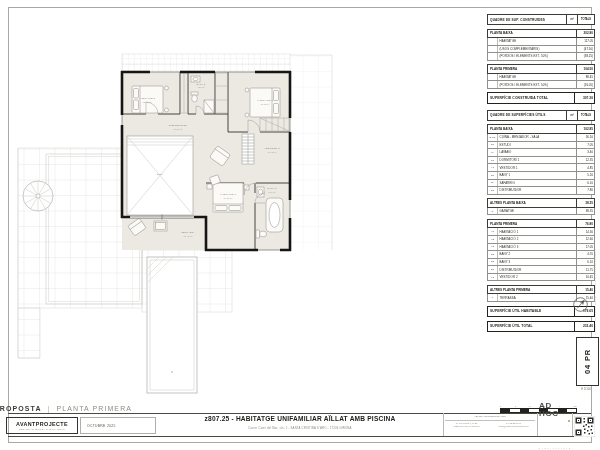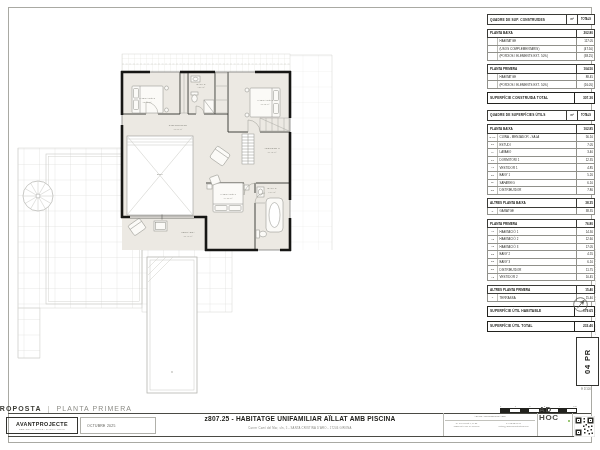--- a/index.html
+++ b/index.html
@@ -41,21 +41,21 @@
   #avant-box .big{font-weight:bold;font-size:5.4px;letter-spacing:.4px;color:#1d1d19;}
   #avant-box .sub{font-size:2.3px;color:#90908a;margin-top:1px;letter-spacing:.2px;}
   #date-box{left:80px;top:417px;width:68px;height:15px;border:0.5px solid #b0b0aa;display:flex;align-items:center;padding-left:6px;
     font-size:3.4px;color:#55554f;letter-spacing:.3px;}
   #main-title{left:170px;top:415px;width:260px;text-align:center;font-size:6.6px;font-weight:bold;color:#22221e;letter-spacing:.2px;}
   #main-address{left:170px;top:425.5px;width:260px;text-align:center;font-size:2.8px;color:#8a8a84;letter-spacing:.2px;}
   .vdiv{width:0;border-left:0.5px solid #b9b9b3;top:413px;height:23px;}
   #contact-top{left:445px;top:414.5px;width:90px;text-align:center;font-size:2.3px;color:#77776f;}
   #contact-hr{left:445px;top:419.5px;width:90px;border-top:0.4px solid #c2c2bc;height:0;}
   .contact-col{top:422px;width:43px;font-size:2.2px;line-height:3px;color:#888880;text-align:center;}
-  #logo-box{left:539px;top:415px;width:33px;height:28px;display:flex;flex-direction:column;align-items:flex-start;justify-content:center;gap:28px;}
+  #logo-box{left:539px;top:415px;width:33px;height:20px;display:flex;flex-direction:column;align-items:flex-start;justify-content:center;gap:28px;}
   #logo-text{font-weight:bold;font-size:8px;color:#4a4a46;letter-spacing:.6px;line-height:8px;}
   #logo-dot{width:2px;height:2px;border-radius:50%;background:#7ab648;position:absolute;right:2px;top:5px;}
   #logo-tagline{font-size:1.9px;color:#9aa78e;letter-spacing:.7px;margin-top:1px;}
   #qr-box{left:574px;top:416px;}
   
   #north-arrow{left:572px;top:296px;}
   #sheetno-box{left:576px;top:337px;width:21px;height:47px;border:1px solid #33332f;display:flex;align-items:center;justify-content:center;background:#fff;}
   #sheetno-box span{transform:rotate(-90deg);white-space:nowrap;font-weight:bold;font-size:7.5px;letter-spacing:.8px;color:#22221e;}
   #scale-label{left:568px;top:387px;width:36px;text-align:center;font-size:2.8px;color:#77776f;}
   #margin-note{left:593.5px;top:150px;height:185px;writing-mode:vertical-rl;transform:rotate(180deg);

